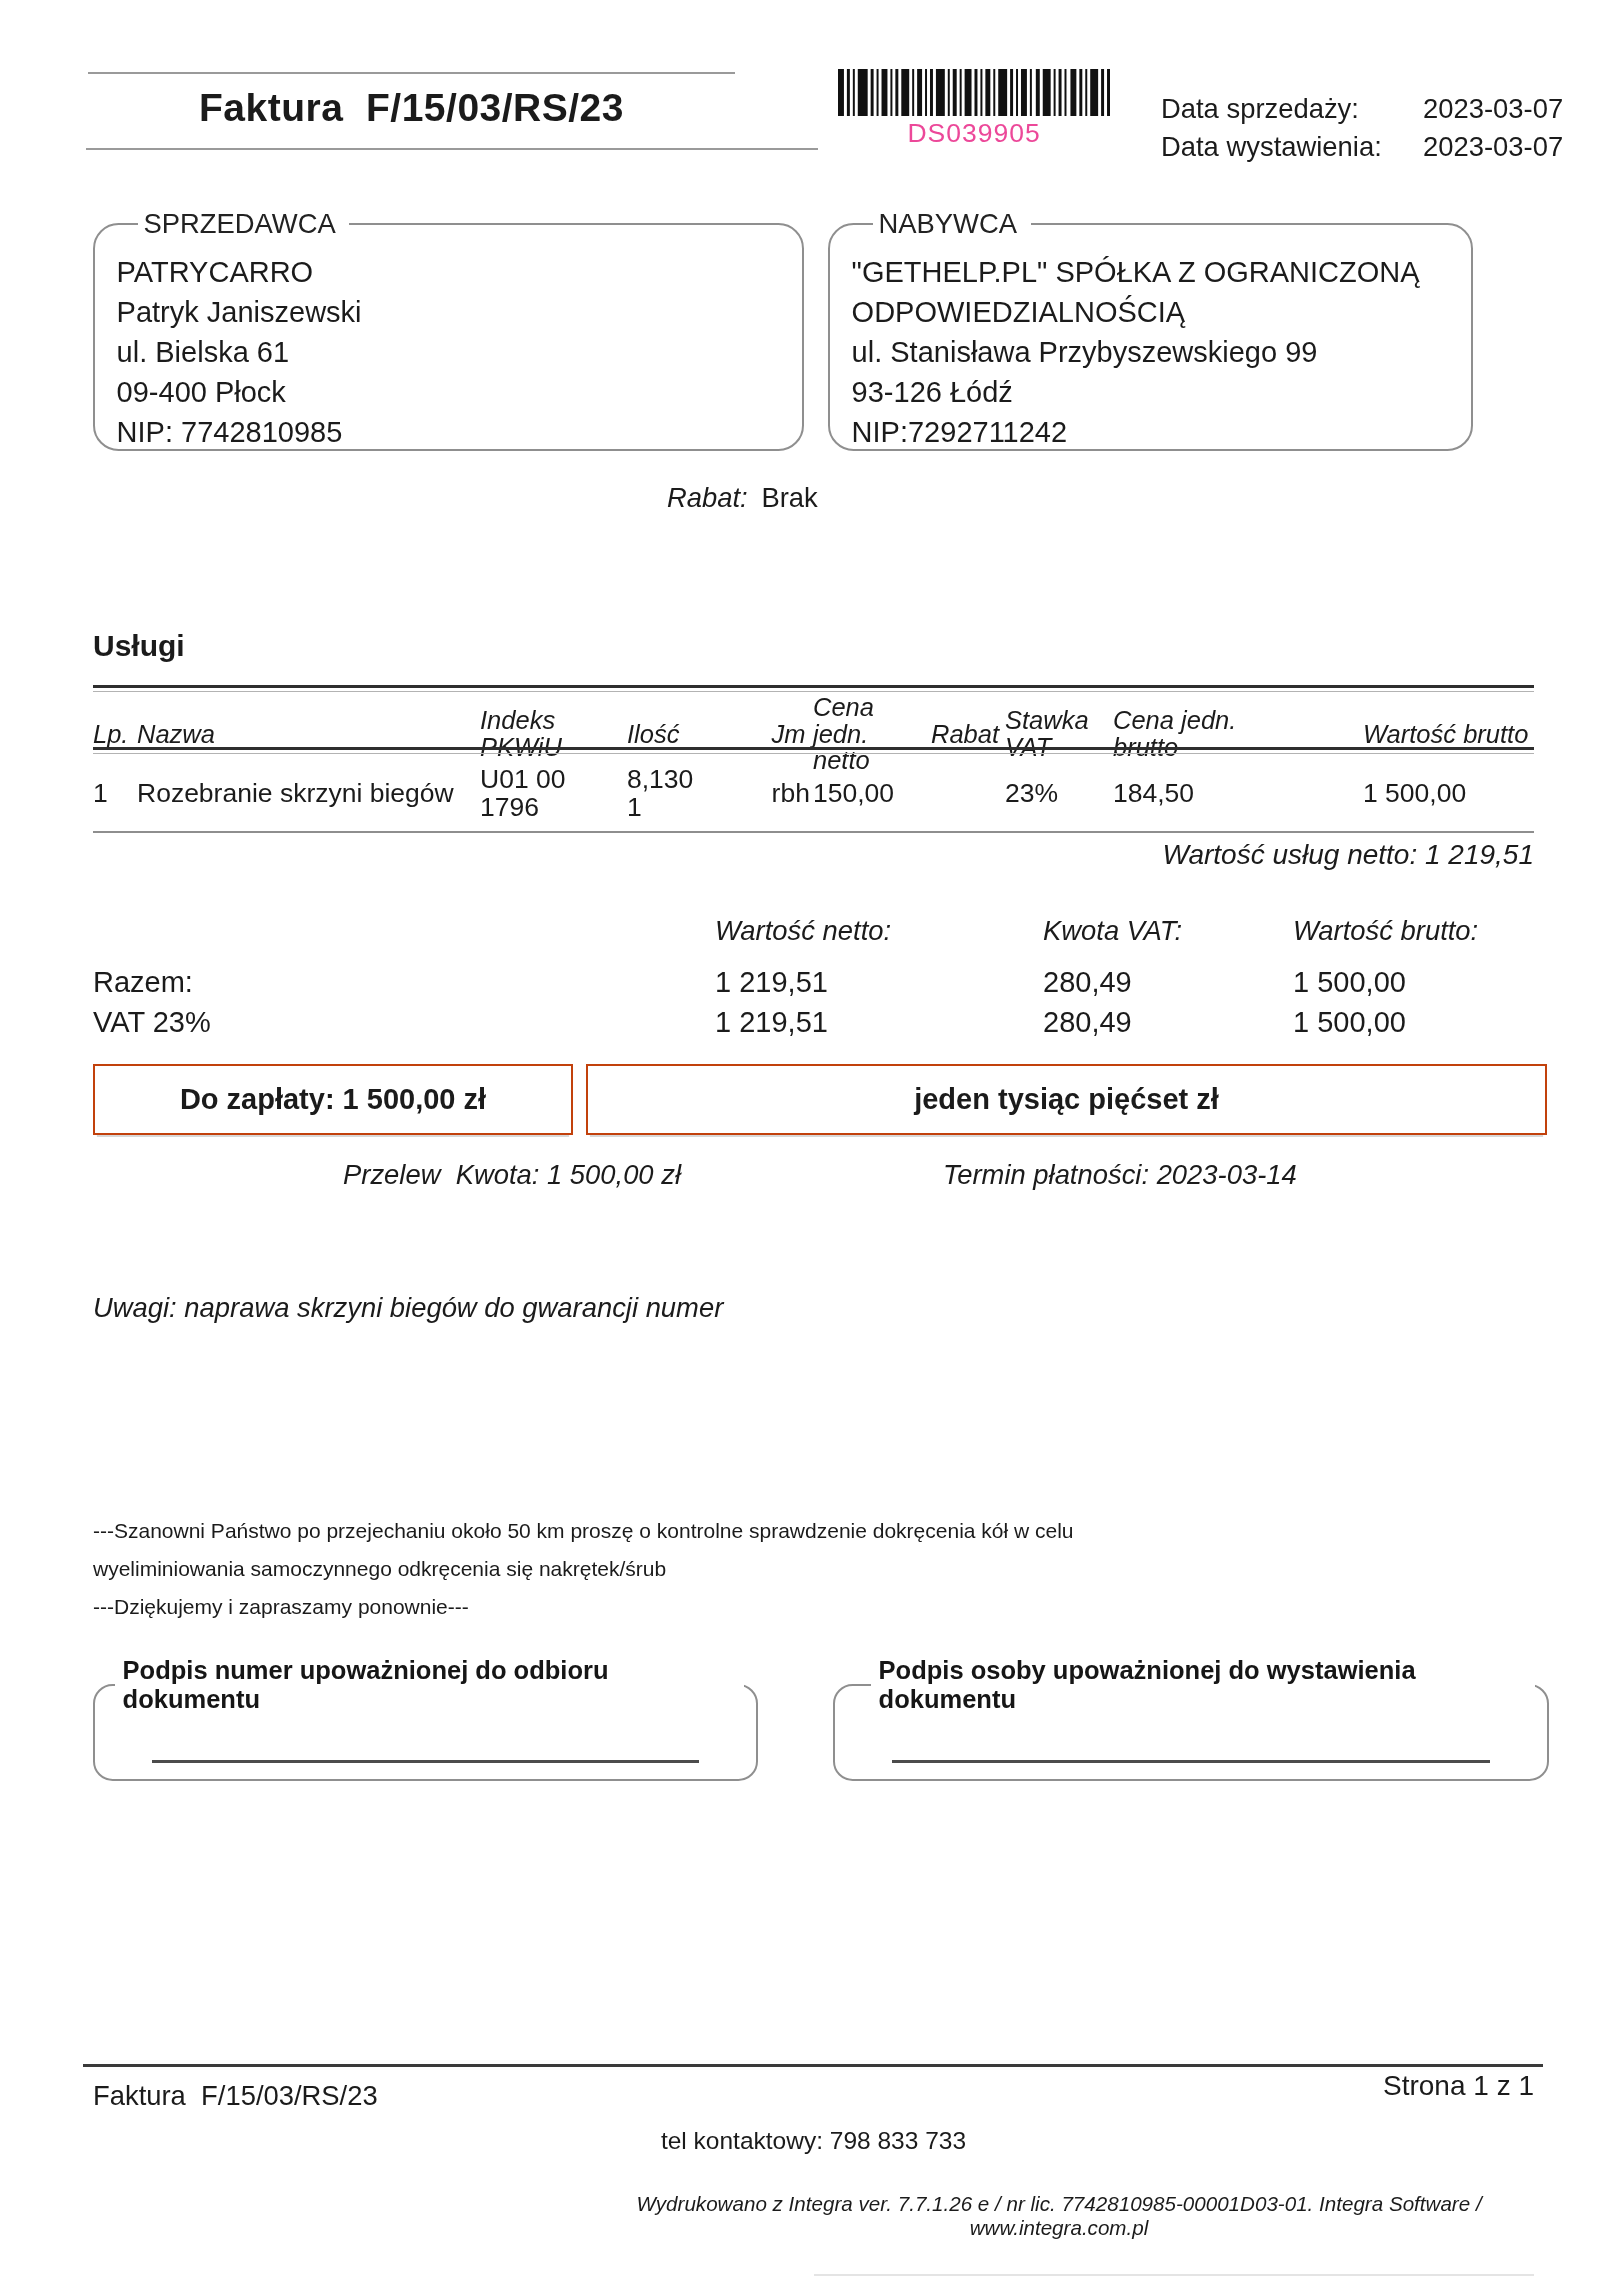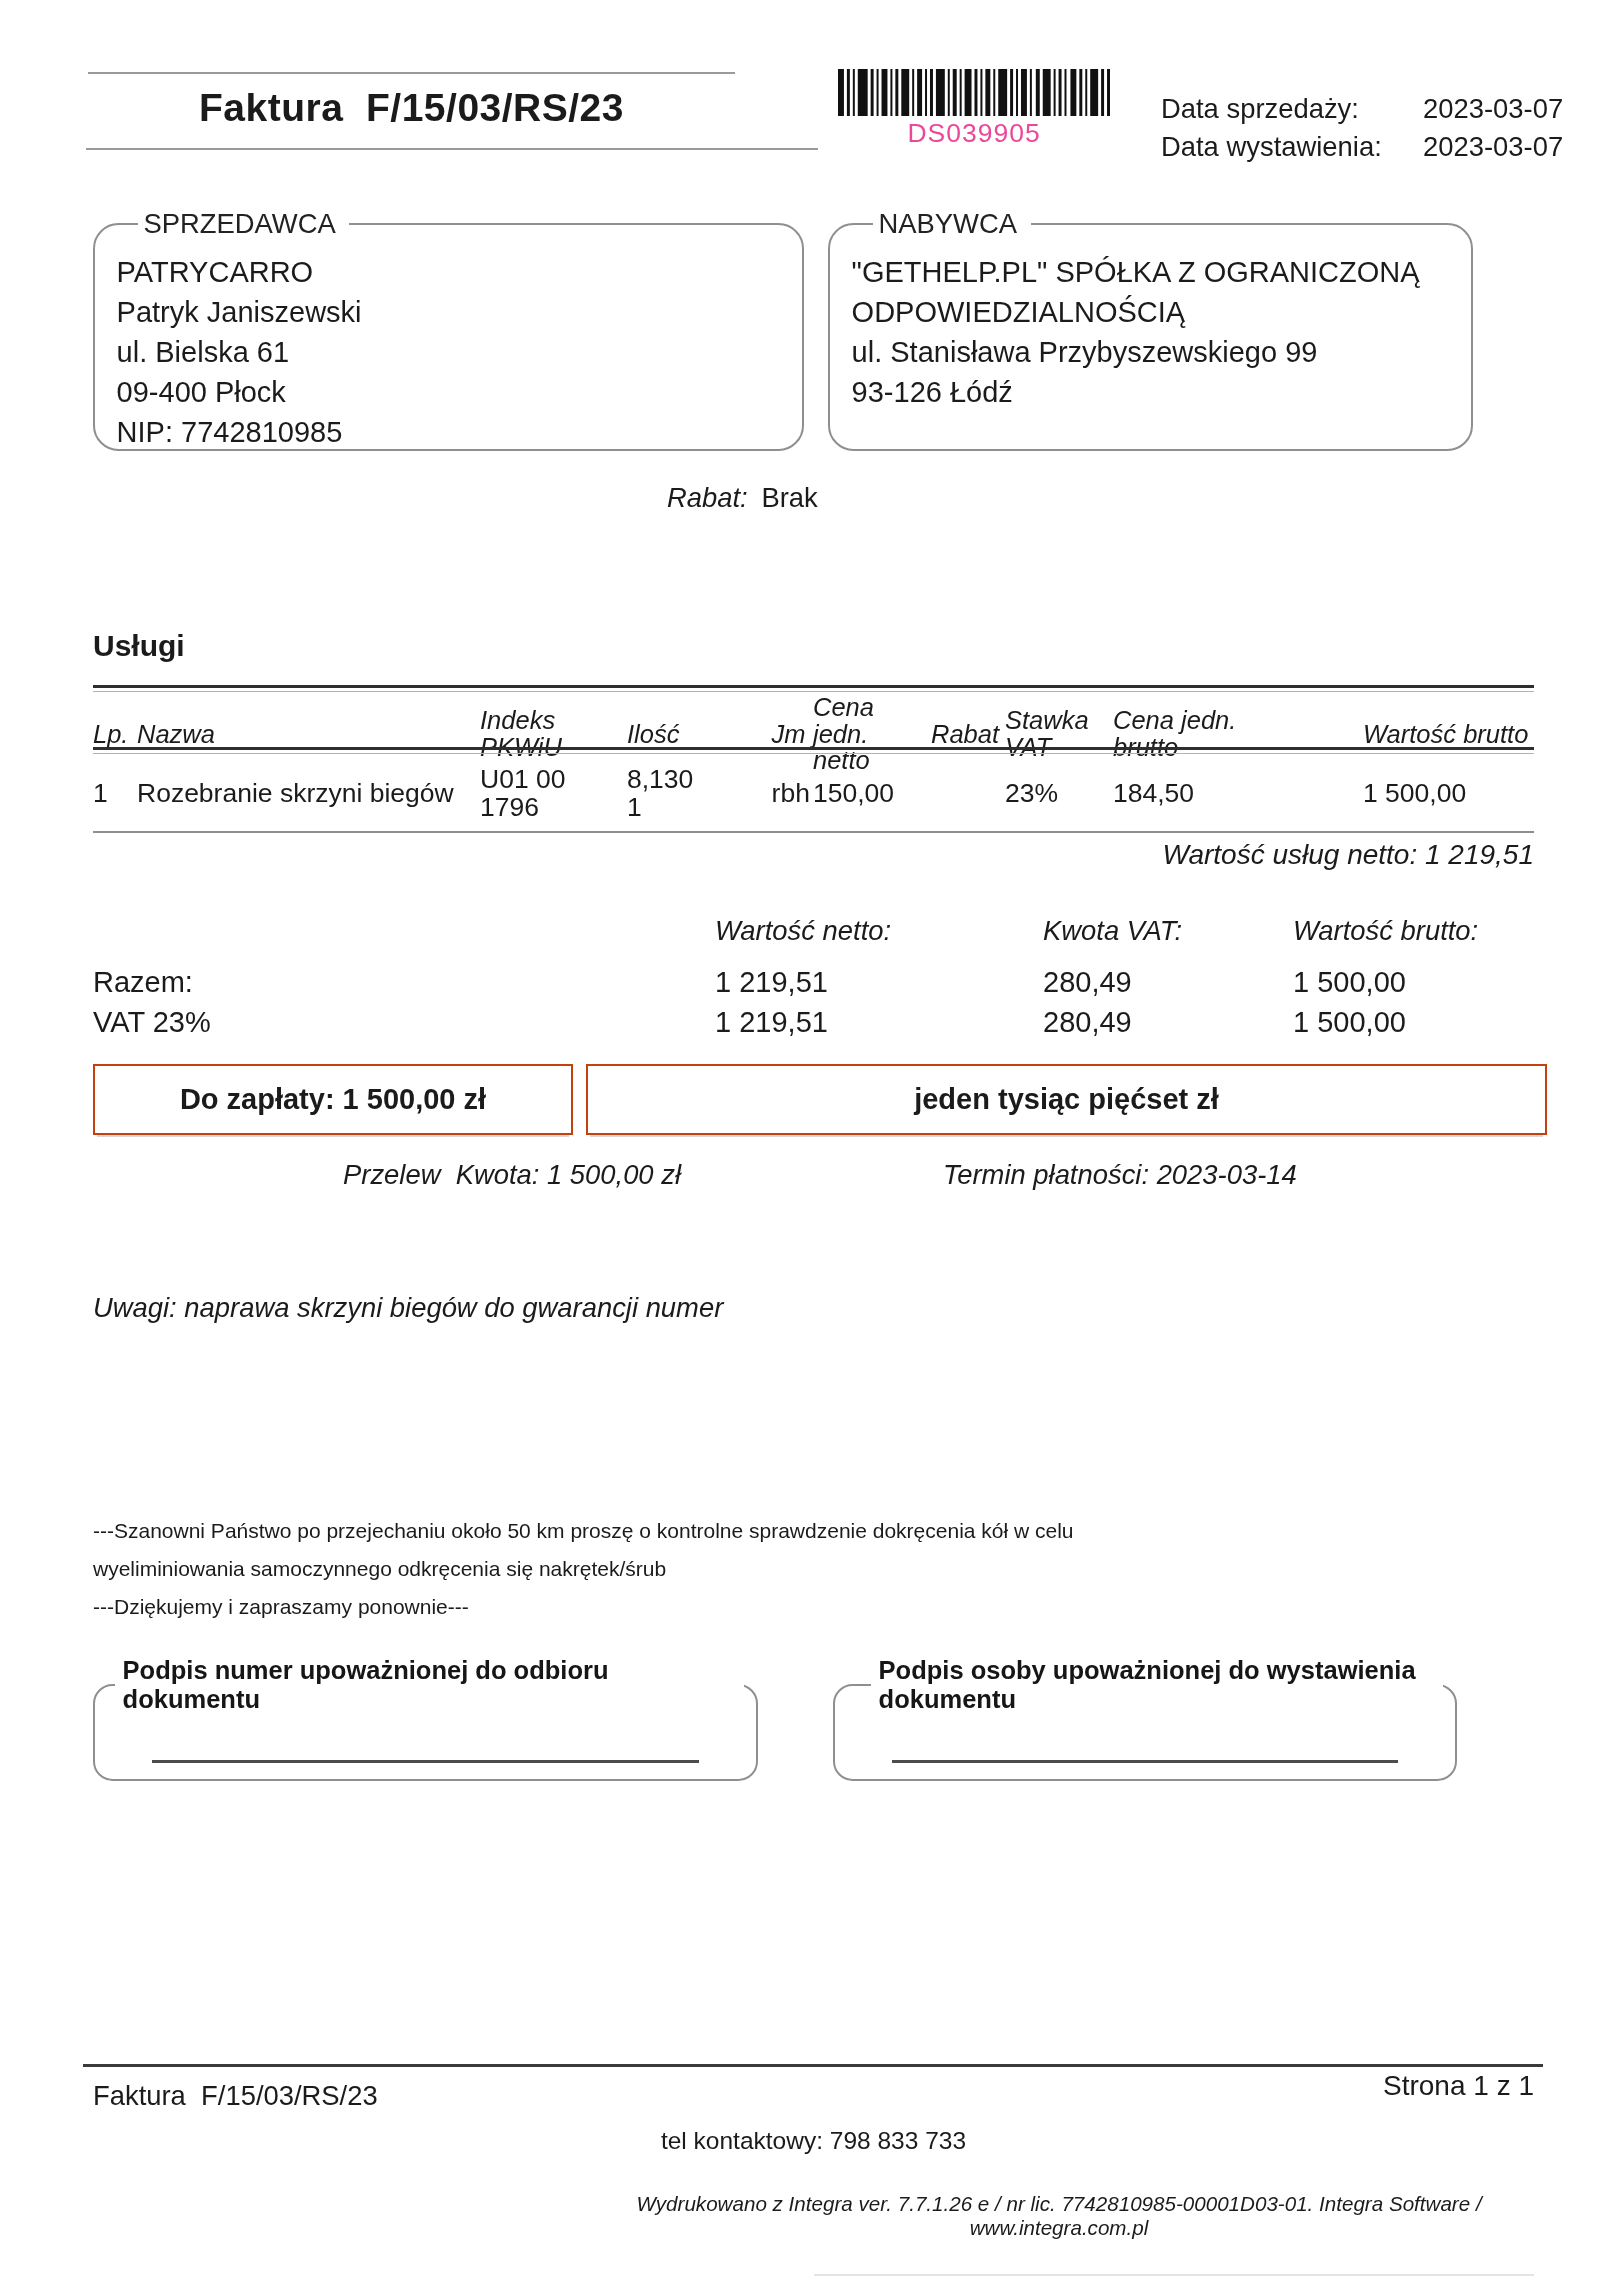--- a/index.html
+++ b/index.html
@@ -72,21 +72,21 @@
   .pay-note-right { left:943px; top:1159px; font-style:italic; font-size:27.4px; }
 
   .uwagi { left:93px; top:1292px; font-style:italic; font-size:27.4px; }
 
   .notes { left:93px; top:1512px; width:1372px; font-size:21px; line-height:38px; }
 
   
   fieldset.sig { border-radius:19.6px; }
   fieldset.sig legend { font-style:normal; font-weight:bold; font-size:25.5px; color:#161616; padding:0 7.8px; margin-left:7.8px; }
   .sig-left  { left:93px;  top:1656px; width:665px; height:125px; }
-  .sig-right { left:833px; top:1656px; width:624px; height:125px;padding-left:28px; }
+  .sig-right { left:833px; top:1656px; width:716px; height:125px;padding-left:28px; }
   .sig-line { position:absolute; left:57px; right:57px; bottom:15.7px; height:2.9px; background:#4c4c4c; }
 
   
   .footer-rule { left:83px; top:2064px; width:1460px; height:2.9px; background:#3a3a3a; }
   .footer-ref  { left:93px; top:2080px; font-size:27.4px; }
   .footer-page { left:1142px; top:2070px; width:392px; text-align:right; font-size:28px; }
   .footer-tel  { left:93px; top:2127px; width:1441px; text-align:center; font-size:24.5px; }
   .footer-printed { left:586px; top:2192px; width:946px; text-align:center; font-style:italic; font-size:20.6px; }
   .bottom-faint { left:814px; top:2274px; width:720px; height:2px; background:#e4e4e4; }
 </style>
@@ -161,20 +161,21 @@
       <div>NIP: 7742810985</div>
     </div>
   </fieldset>
 
   <fieldset class="party buyer">
     <legend>NABYWCA</legend>
     <div class="content">
       <div>"GETHELP.PL" SPÓŁKA Z OGRANICZONĄ ODPOWIEDZIALNOŚCIĄ</div>
       <div>ul. Stanisława Przybyszewskiego 99</div>
       <div>93-126 Łódź</div>
+      <div>NIP:7292711242</div>
     </div>
   </fieldset>
 
   <div class="abs rabat">
     <span class="lbl">Rabat:</span><span>Brak</span>
   </div>
 
   <div class="abs svc-heading">Usługi</div>
   <div class="abs rule dark r1a"></div>
   <div class="abs rule lite r1b"></div>

